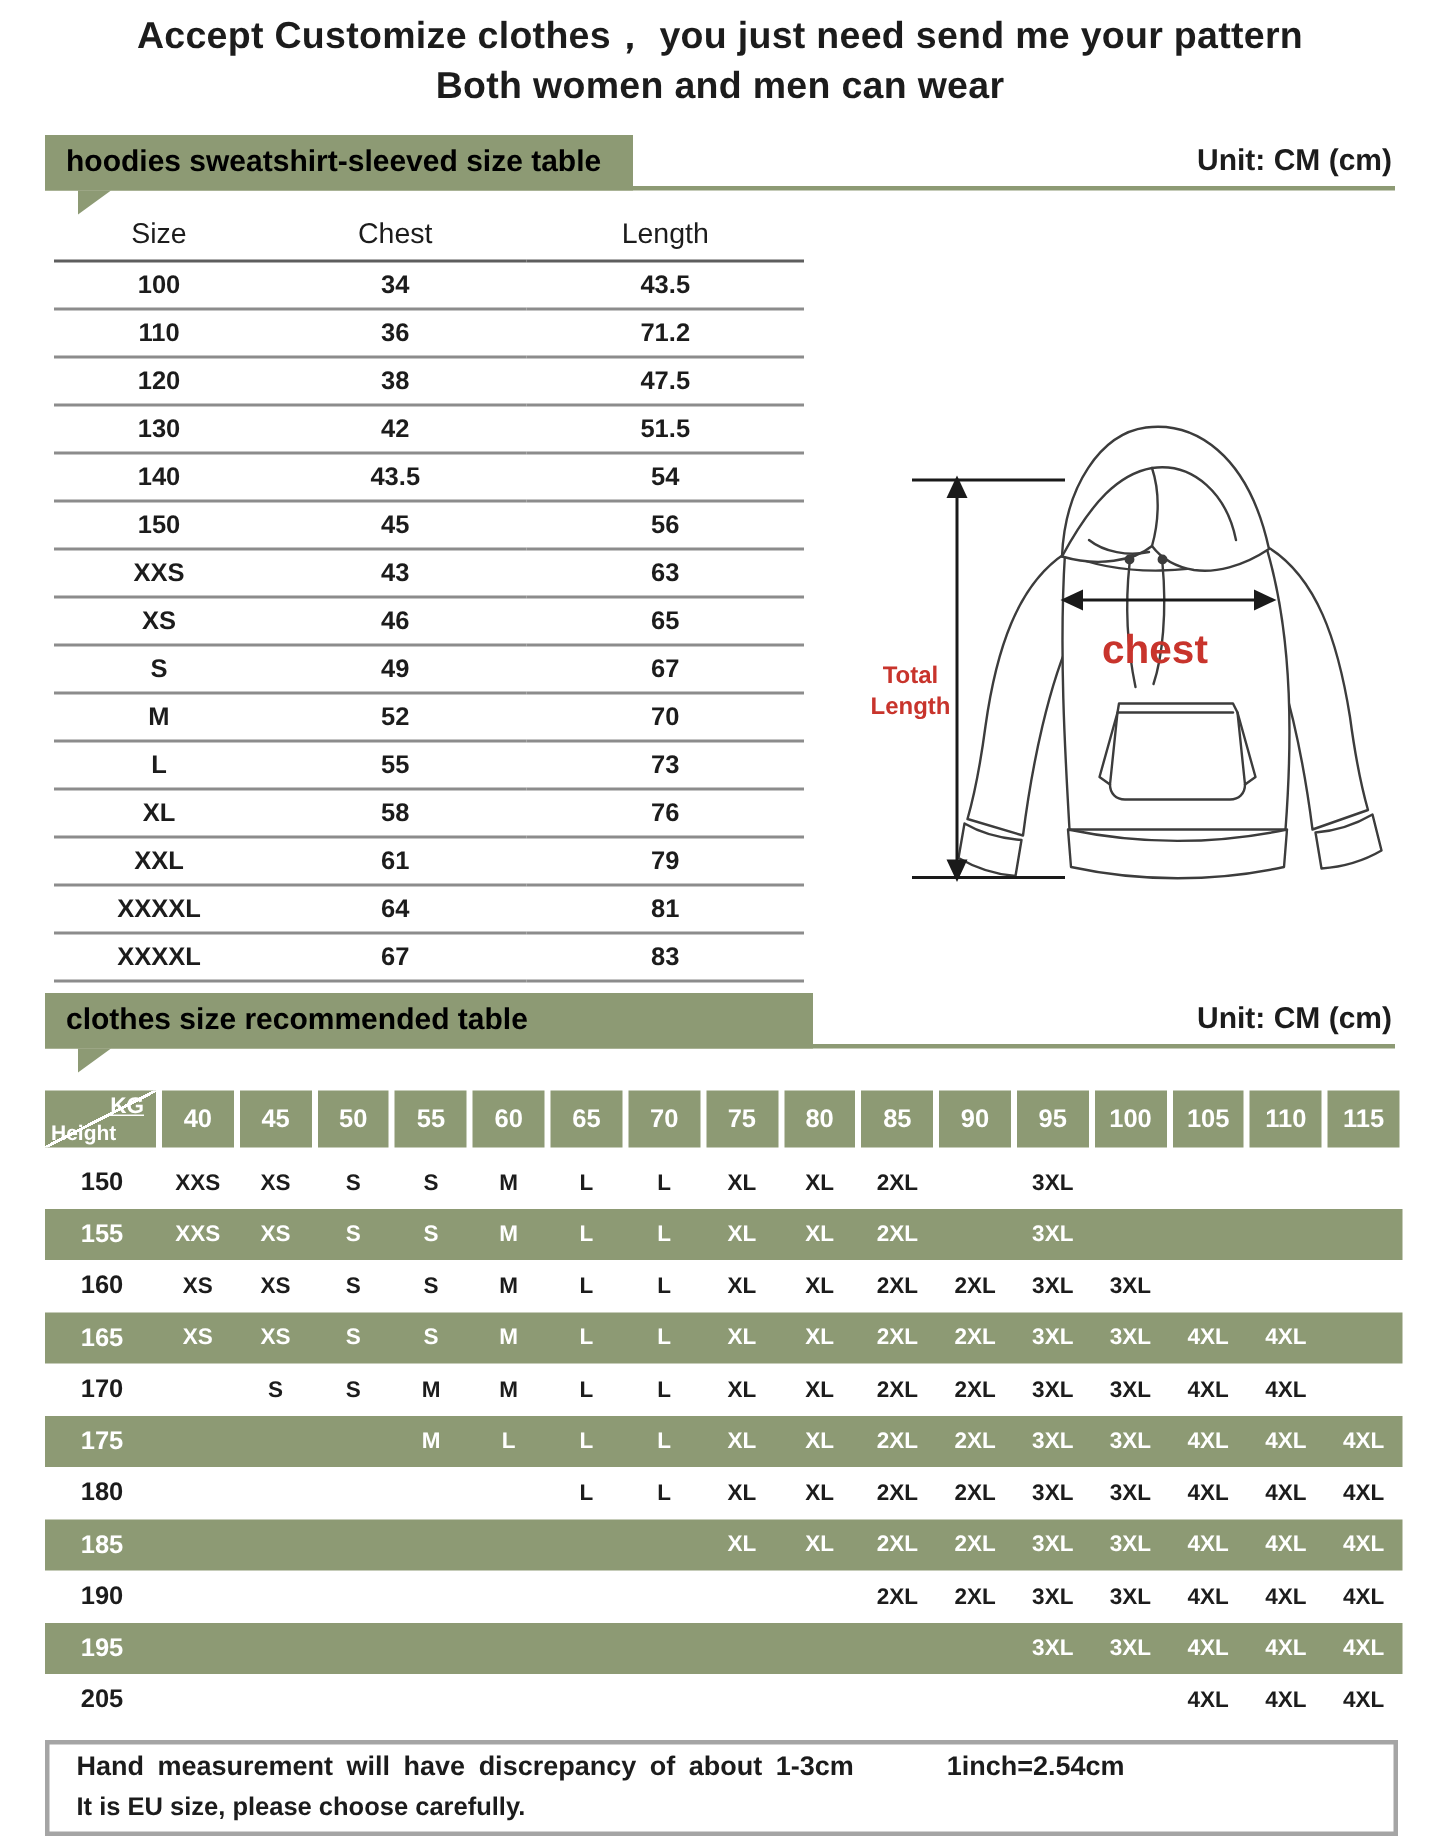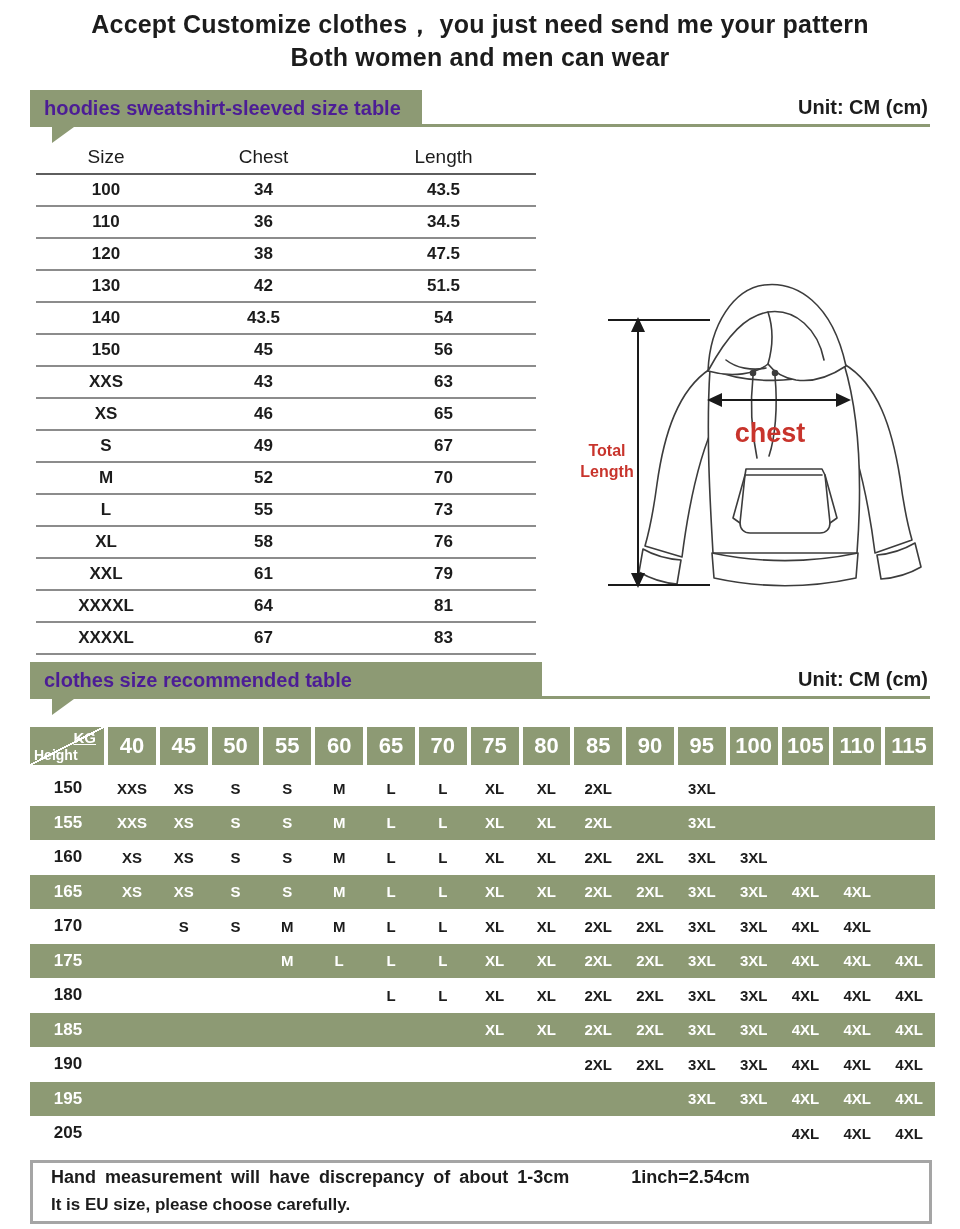--- a/index.html
+++ b/index.html
@@ -11,21 +11,21 @@
   *{margin:0;padding:0;box-sizing:border-box;}
   body{background:#fff;font-family:"Liberation Sans",sans-serif;color:var(--ink);}
   .page{position:relative;width:960px;height:1229px;background:#fff;overflow:hidden;}
 
   
   .title{position:absolute;top:8px;left:0;width:100%;text-align:center;
          font-size:25px;font-weight:bold;line-height:33px;letter-spacing:.2px;}
 
   
   .rule{position:absolute;left:30px;width:900px;height:3px;background:var(--green);}
-  .banner{position:absolute;left:30px;height:37px;background:var(--green);color:#4c1d95;
+  .banner{position:absolute;left:30px;height:37px;background:var(--green);color:#000000;
           font-size:20px;font-weight:bold;line-height:37px;padding-left:14px;}
   .banner .tail{position:absolute;left:22px;top:37px;width:0;height:0;
                 border-top:16px solid var(--green);border-right:22px solid transparent;}
   .unit{position:absolute;right:32px;font-size:20px;font-weight:bold;}
 
   
   table.size-table{position:absolute;left:36px;top:140px;width:500px;border-collapse:collapse;}
   table.size-table th{font-size:19px;font-weight:normal;height:34px;text-align:center;
                       border-bottom:2px solid #5e5e5e;}
   table.size-table td{font-size:17px;font-weight:bold;height:32px;text-align:center;
@@ -37,21 +37,21 @@
   .total-length-label{position:absolute;left:8px;top:168px;width:78px;text-align:center;
                       color:var(--red);font-size:16px;font-weight:bold;line-height:21px;}
   .chest-label{position:absolute;left:150px;top:146px;width:120px;text-align:center;
                color:var(--red);font-size:27px;font-weight:bold;}
 
   
   .matrix{position:absolute;left:30px;top:727px;width:905px;}
   .matrix-header{display:grid;grid-template-columns:76px repeat(16,1fr);height:38px;}
   .matrix-header .hcell{margin:0 2px;background:var(--green);color:#fff;display:flex;
                         align-items:center;justify-content:center;
-                        font-size:22px;font-weight:bold;text-align:right;}
+                        font-size:17px;font-weight:bold;text-align:right;}
   .corner{position:relative;margin-right:2px;background:var(--green);color:#fff;
           background-image:linear-gradient(to bottom right,
             transparent calc(50% - 1px),#fff calc(50% - 1px),
             #fff calc(50% + 1px),transparent calc(50% + 1px));}
   .corner .kg{position:absolute;top:2px;right:8px;font-size:15px;font-weight:bold;text-decoration:underline;}
   .corner .height{position:absolute;bottom:2px;left:4px;font-size:14px;font-weight:bold;}
   .matrix-body{margin-top:6px;}
   .mrow{display:grid;grid-template-columns:76px repeat(16,1fr);height:34.5px;align-items:center;}
   .mrow.green{background:var(--green);color:#fff;}
   .mrow .hlabel{font-size:17px;font-weight:bold;text-align:center;}
@@ -96,21 +96,21 @@
       </thead>
     <tbody>
         <tr>
           <td>100</td>
           <td>34</td>
           <td>43.5</td>
         </tr>
         <tr>
           <td>110</td>
           <td>36</td>
-          <td>34.5</td>
+          <td>71.2</td>
         </tr>
         <tr>
           <td>120</td>
           <td>38</td>
           <td>47.5</td>
         </tr>
         <tr>
           <td>130</td>
           <td>42</td>
           <td>51.5</td>

